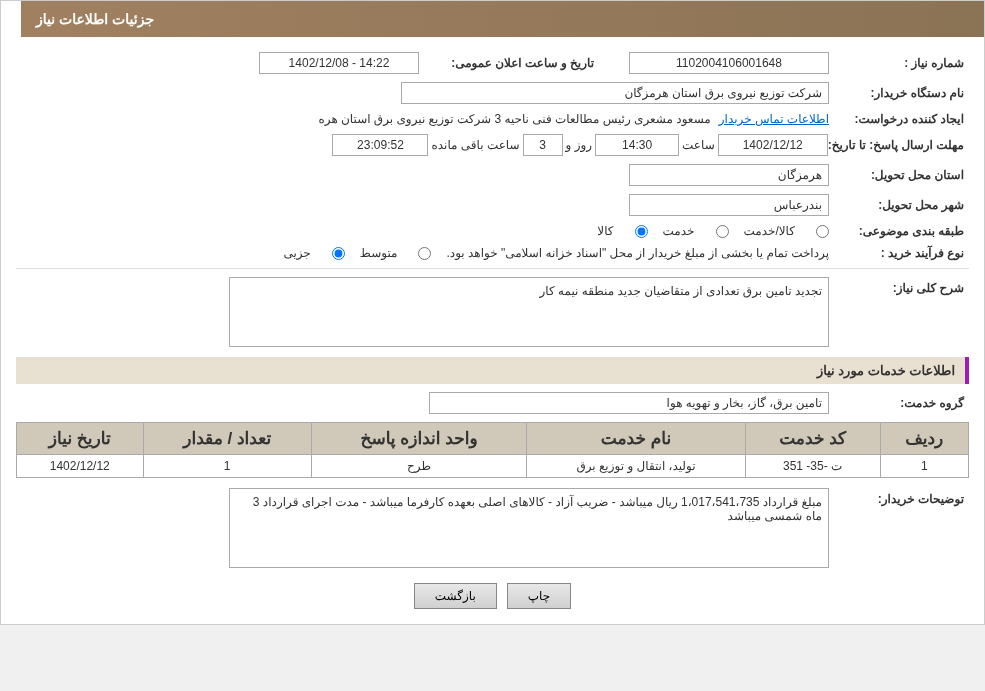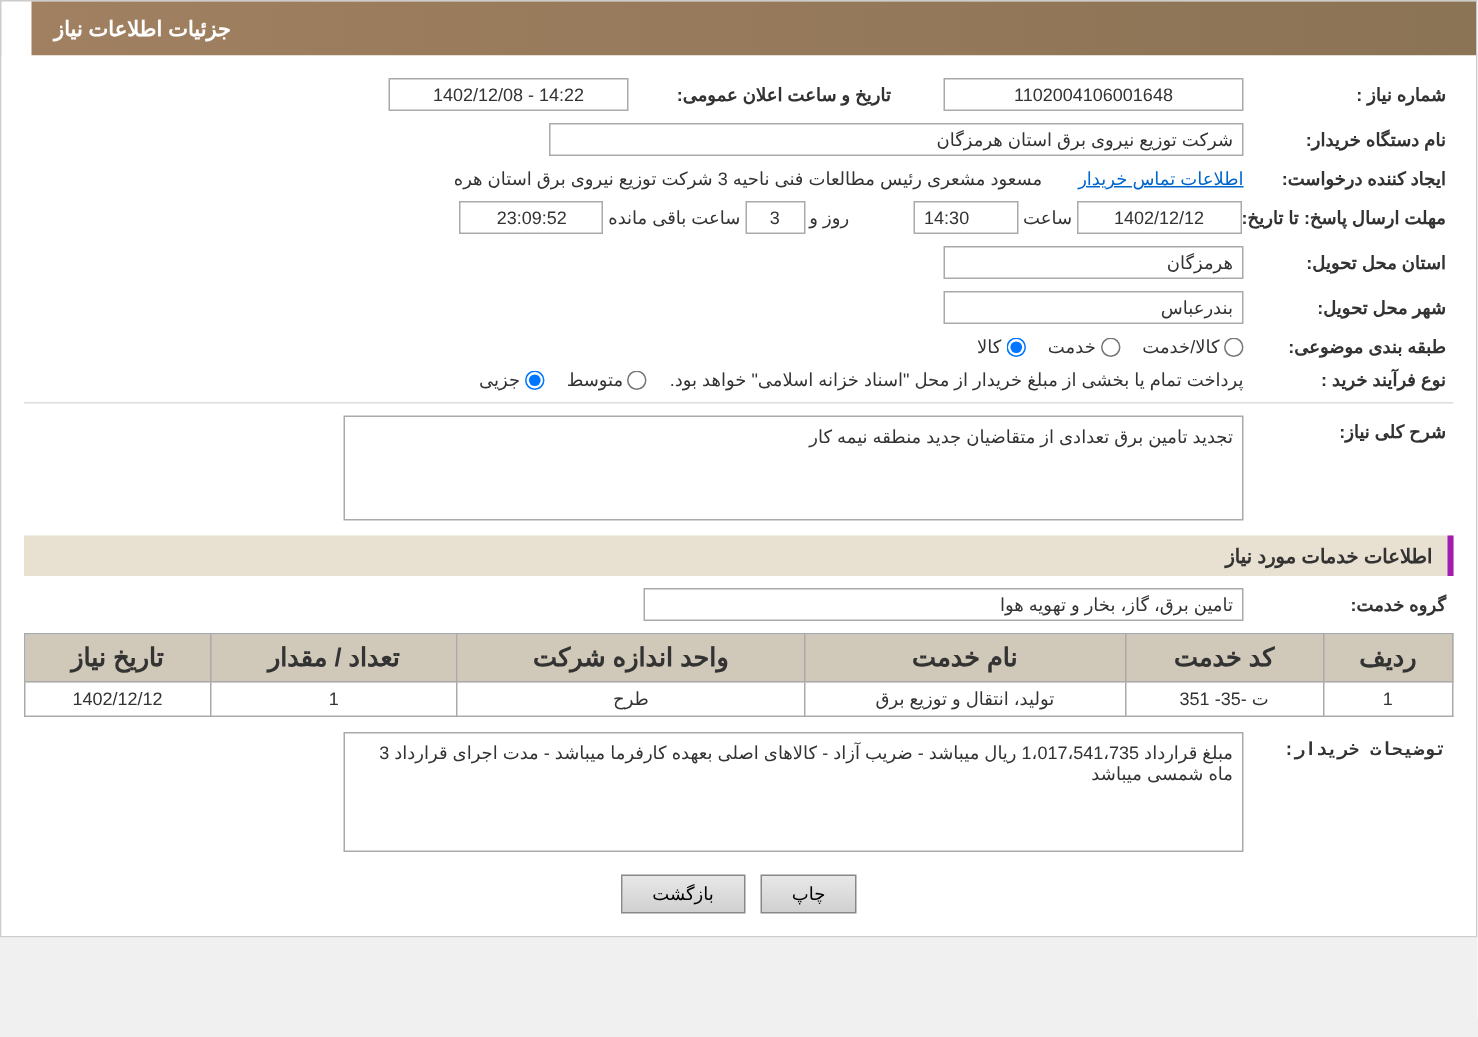--- a/index.html
+++ b/index.html
@@ -73,21 +73,21 @@
     }
     .radio-group {
       display: flex;
       align-items: center;
       gap: 15px;
       direction: rtl;
     }
     .radio-item {
       display: flex;
       align-items: center;
-      gap: 3px;
+      gap: 21px;
     }
     .services-table {
       width: 100%;
       border-collapse: collapse;
       margin-top: 8px;
       margin-bottom: 10px;
     }
     .services-table th {
       background: #d0c8b8;
       border: 1px solid #aaa;
@@ -156,34 +156,34 @@
     <div class="info-row">
       <span class="label-cell">شماره نیاز :</span>
       <div class="value-box value-box-medium" style="direction:ltr; text-align:center;">1102004106001648</div>
       <span style="margin: 0 15px;"></span>
       <span class="label-cell" style="min-width:180px;">تاریخ و ساعت اعلان عمومی:</span>
       <div class="value-box" style="width:160px; direction:ltr; text-align:center;">1402/12/08 - 14:22</div>
     </div>
 
     <div class="info-row">
       <span class="label-cell">نام دستگاه خریدار:</span>
-      <div class="value-box" style="width:463px;">شرکت توزیع نیروی برق استان هرمزگان</div>
+      <div class="value-box" style="width:428px;">شرکت توزیع نیروی برق استان هرمزگان</div>
     </div>
 
     <div class="info-row">
       <span class="label-cell">ایجاد کننده درخواست:</span>
-      <span class="blue-link" style="margin-left:24px;">اطلاعات تماس خریدار</span>
+      <span class="blue-link" style="margin-left:8px;">اطلاعات تماس خریدار</span>
       <span style="font-size:12px;">مسعود مشعری رئیس مطالعات فنی ناحیه 3 شرکت توزیع نیروی برق استان هره</span>
     </div>
 
     <div class="info-row">
       <span class="label-cell">مهلت ارسال پاسخ: تا تاریخ:</span>
       <div class="value-box" style="width:110px; direction:ltr; text-align:center;">1402/12/12</div>
       <span class="inline-label">ساعت</span>
-      <div class="value-box" style="width:70px; direction:ltr; text-align:left;margin-left:40px;">14:30</div>
+      <div class="value-box" style="width:84px; direction:ltr; text-align:center;">14:30</div>
       <span class="inline-label">روز و</span>
       <div class="value-box" style="width:40px; text-align:center;">3</div>
       <span class="inline-label">ساعت باقی مانده</span>
       <div class="value-box" style="width:96px; direction:ltr; text-align:center;">23:09:52</div>
     </div>
 
     <div class="info-row">
       <span class="label-cell">استان محل تحویل:</span>
       <div class="value-box value-box-medium">هرمزگان</div>
     </div>
@@ -239,39 +239,39 @@
       <span class="label-cell">گروه خدمت:</span>
       <div class="value-box" style="width:400px;">تامین برق، گاز، بخار و تهویه هوا</div>
     </div>
 
     <table class="services-table">
       <thead>
         <tr>
           <th>ردیف</th>
           <th>کد خدمت</th>
           <th>نام خدمت</th>
-          <th>واحد اندازه شرکت</th>
+          <th>واحد اندازه پاسخ</th>
           <th>تعداد / مقدار</th>
           <th>تاریخ نیاز</th>
         </tr>
       </thead>
       <tbody id="services-tbody">
       <tr>
             <td>1</td>
             <td>ت -35- 351</td>
             <td>تولید، انتقال و توزیع برق</td>
             <td>طرح</td>
             <td>1</td>
             <td>1402/12/12</td>
           </tr>
         </tbody>
     </table>
 
     <div class="info-row" style="align-items:flex-start;">
-      <span class="label-cell" style="padding-top:4px;font-family:Liberation Mono, monospace;">توضیحات خریدار:</span>
+      <span class="label-cell" style="padding-top:4px;">توضیحات خریدار:</span>
       <div class="notes-box" style="min-height:80px;">مبلغ قرارداد 1،017،541،735 ریال میباشد - ضریب آزاد - کالاهای اصلی بعهده کارفرما میباشد - مدت اجرای قرارداد 3 ماه شمسی میباشد</div>
     </div>
 
     <div class="button-row">
       <button class="btn btn-back">بازگشت</button>
       <button class="btn btn-print">چاپ</button>
     </div>
 
   </div>
 </div>

